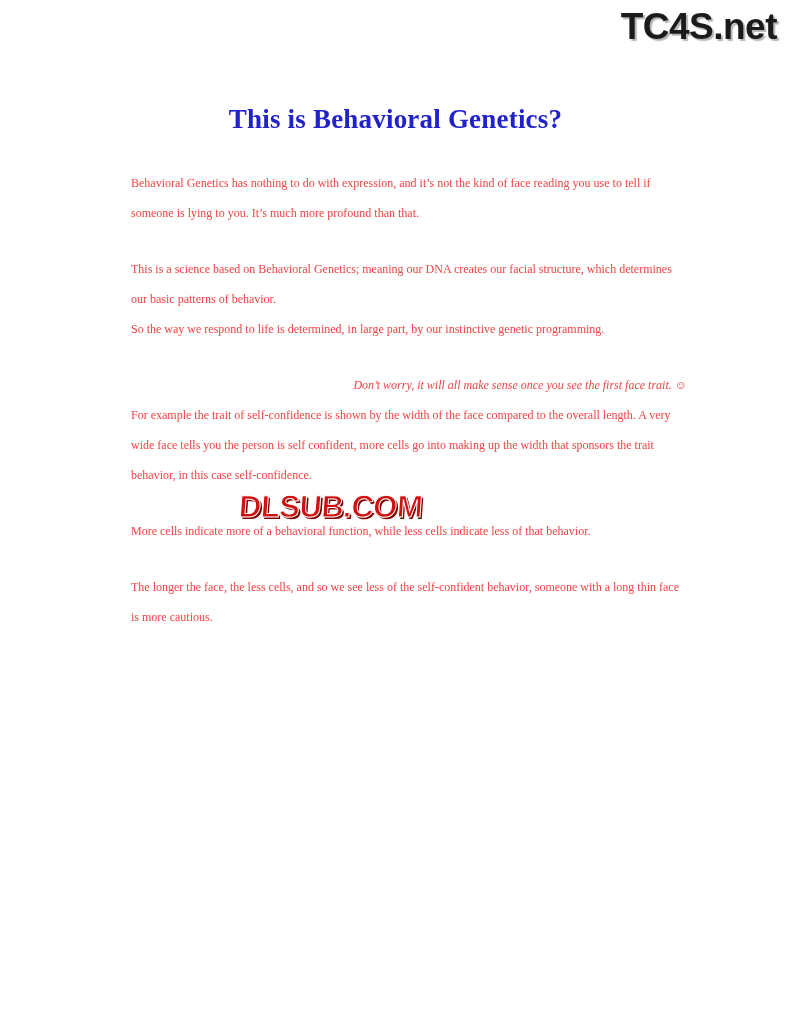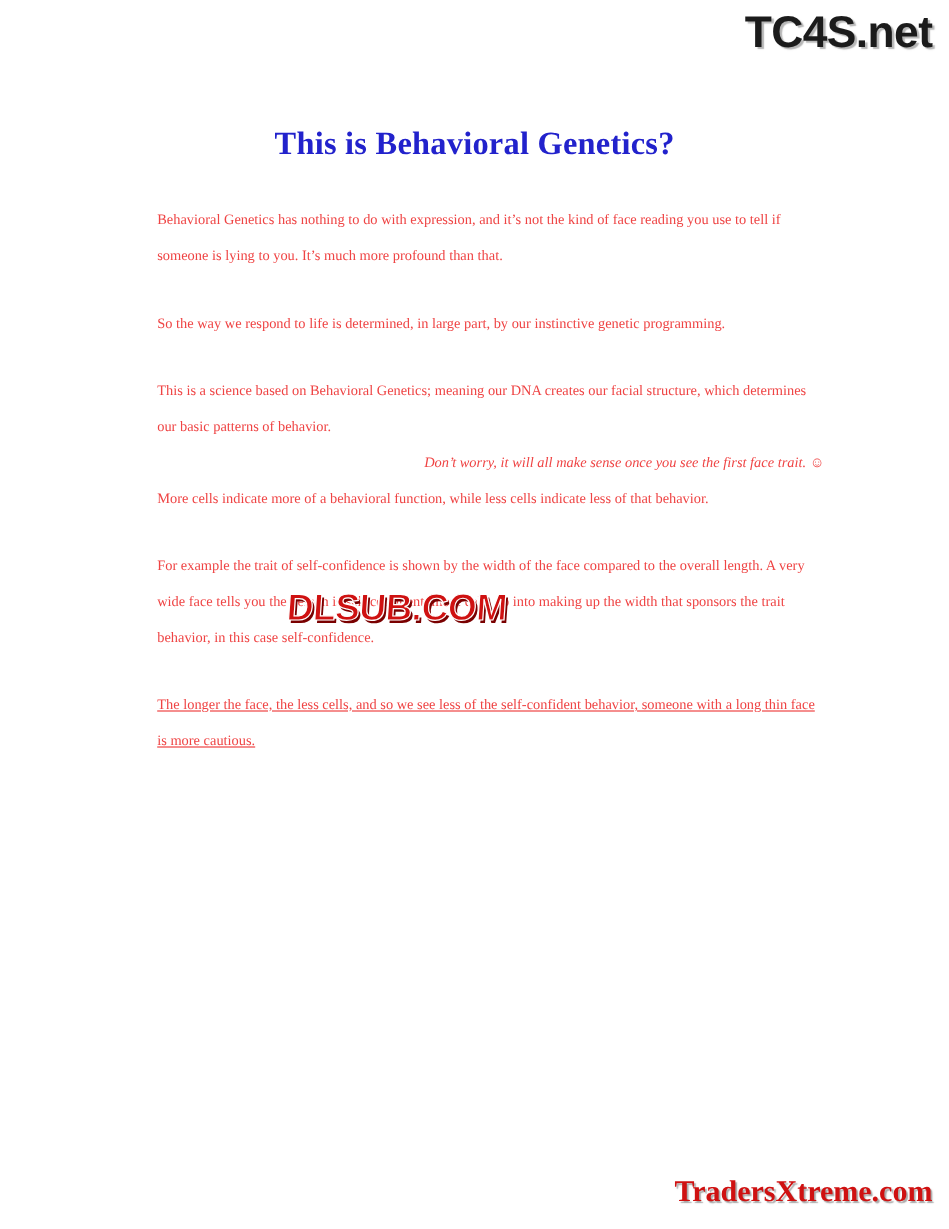--- a/index.html
+++ b/index.html
@@ -59,21 +59,20 @@
     line-height: 30px;
     color: #ef4444;
     margin-left: 17px;
   }
 
   .para {
     margin: 0 0 26px 0;
   }
   .para:last-child {
     margin-bottom: 0;
-    text-decoration: underline;
   }
   .para.tight {
     margin-bottom: 0;
   }
   .italic-line {
     font-style: italic;
     text-align: right;
   }
 
   
@@ -115,31 +114,30 @@
 
 <div class="page">
 
   <div class="brand-top">TC4S.net</div>
 
   <h1 class="doc-title">This is Behavioral Genetics?</h1>
 
   <div class="body-col">
     <p class="para">Behavioral Genetics has nothing to do with expression, and it’s not the kind of face reading you use to tell if someone is lying to you. It’s much more profound than that.</p>
 
+    <p class="para tight">This is a science based on Behavioral Genetics; meaning our DNA creates our facial structure, which determines our basic patterns of behavior.</p>
+
     <p class="para">So the way we respond to life is determined, in large part, by our instinctive genetic programming.</p>
-
-    <p class="para tight">This is a science based on Behavioral Genetics; meaning our DNA creates our facial structure, which determines our basic patterns of behavior.</p>
 
 
     <p class="para tight italic-line">Don’t worry, it will all make sense once you see the first face trait. ☺</p>
 
+    <p class="para">For example the trait of self-confidence is shown by the width of the face compared to the overall length. A very wide face tells you the person is self confident, more cells go into making up the width that sponsors the trait behavior, in this case self-confidence.</p>
+
     <p class="para">More cells indicate more of a behavioral function, while less cells indicate less of that behavior.</p>
-
-    <p class="para">For example the trait of self-confidence is shown by the width of the face compared to the overall length. A very wide face tells you the person is self confident, more cells go into making up the width that sponsors the trait behavior, in this case self-confidence.</p>
 
     <p class="para">The longer the face, the less cells, and so we see less of the self-confident behavior, someone with a long thin face is more cautious.</p>
   </div>
 
   <div class="watermark">DLSUB.COM</div>
 
-  <div class="brand-bottom">TradersXtreme.com</div>
 
 </div>
 
 </body></html>

